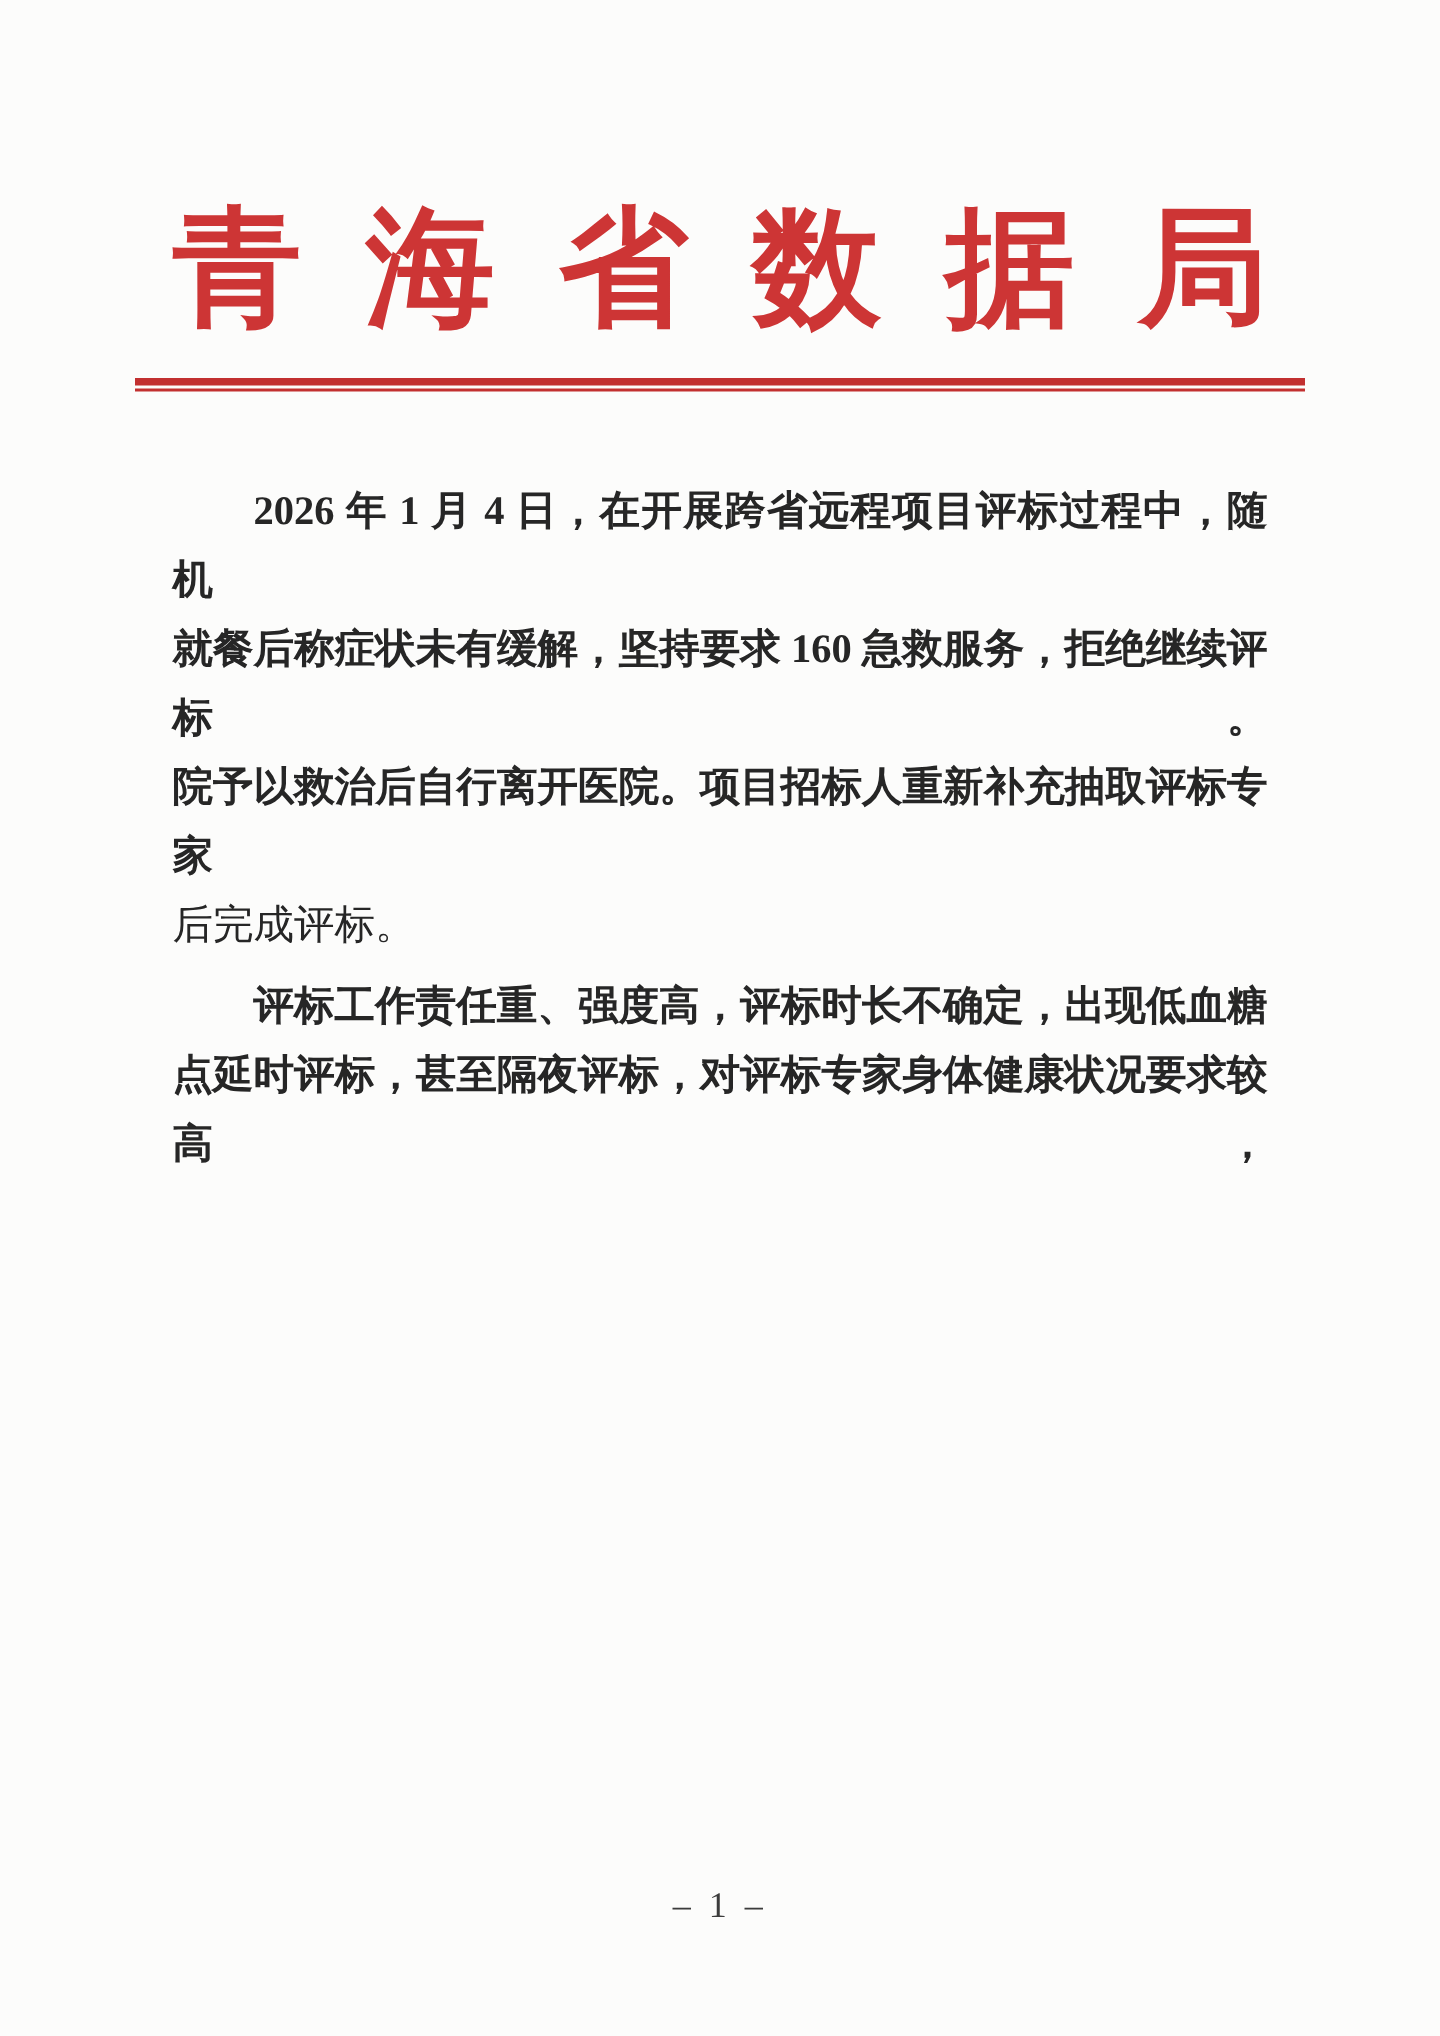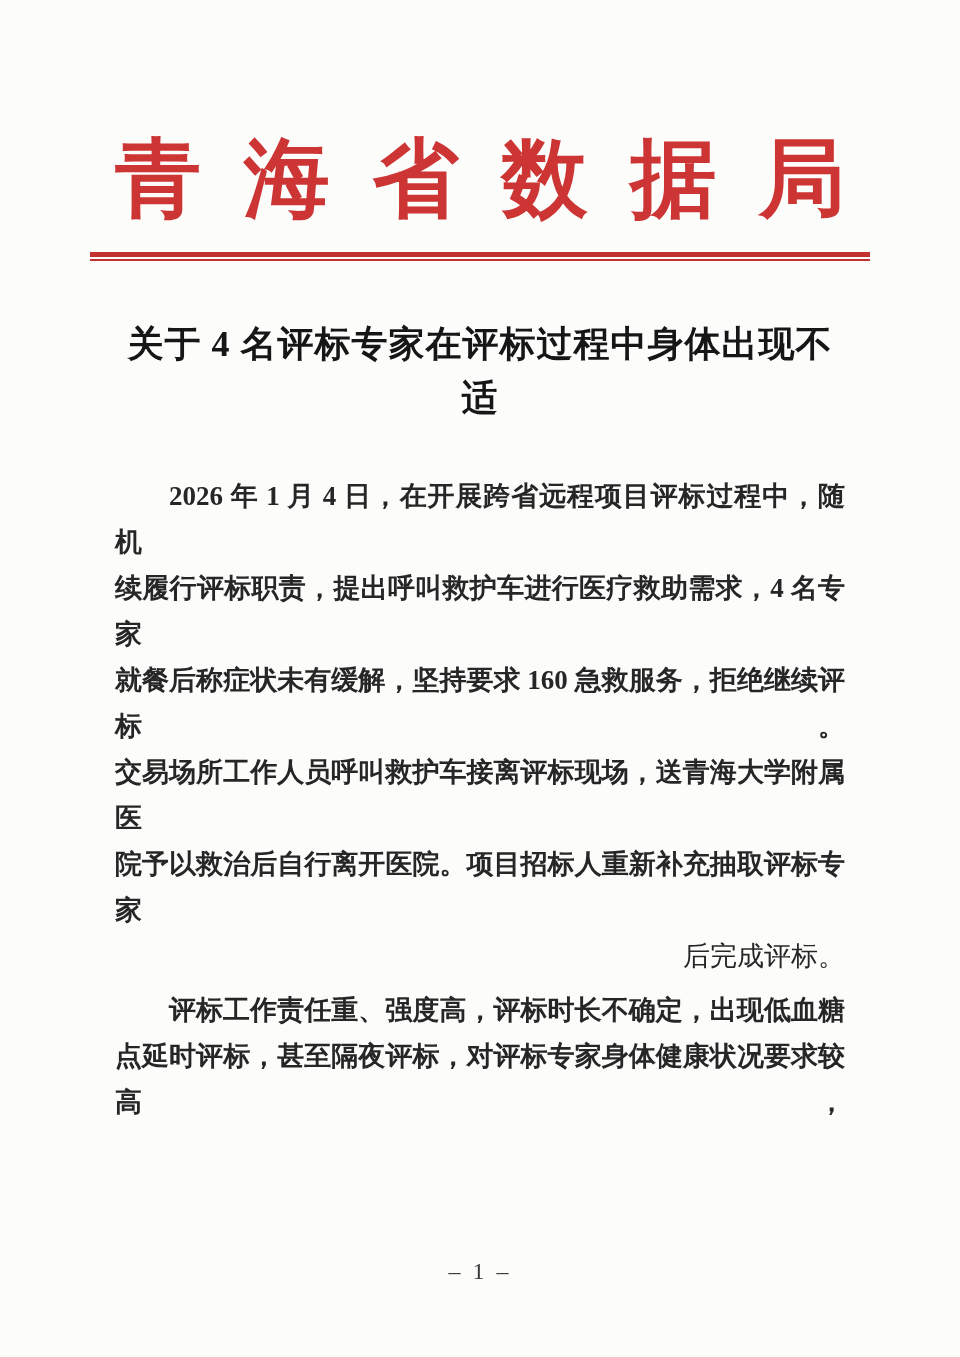--- a/index.html
+++ b/index.html
@@ -44,21 +44,20 @@
   
   .doc-body {
     margin: 48px 115px 0 115px;
     font-size: 27px;
     color: #262626;
   }
   .para + .para { margin-top: 8px; }
   .line {
     line-height: 46px;
     white-space: nowrap;
-    text-align: right;
   }
   .line.fill {
     white-space: normal;
     text-align: justify;
     text-align-last: justify;
     font-weight: bold;
   }
   .line.indent { text-indent: 2em; }
   
   .footer {
@@ -85,29 +84,26 @@
       <span>据</span>
       <span>局</span>
     </div>
 
   <div class="rule">
     <div class="rule-thick"></div>
     <div class="rule-thin"></div>
   </div>
 
   <div class="title">
-    <div>关于 4 名评标专家在评标过程中身体出现不适</div>
   </div>
 
   <div class="doc-body">
       <div class="para">
         <div class="line indent fill">2026 年 1 月 4 日，在开展跨省远程项目评标过程中，随机</div>
-        <div class="line fill">续履行评标职责，提出呼叫救护车进行医疗救助需求，4 名专家</div>
         <div class="line fill">就餐后称症状未有缓解，坚持要求 160 急救服务，拒绝继续评标。</div>
-        <div class="line fill">交易场所工作人员呼叫救护车接离评标现场，送青海大学附属医</div>
         <div class="line fill">院予以救治后自行离开医院。项目招标人重新补充抽取评标专家</div>
         <div class="line">后完成评标。</div>
       </div>
       <div class="para">
         <div class="line indent fill">评标工作责任重、强度高，评标时长不确定，出现低血糖</div>
         <div class="line fill">点延时评标，甚至隔夜评标，对评标专家身体健康状况要求较高，</div>
       </div>
     </div>
 
   <div class="footer">– 1 –</div>

